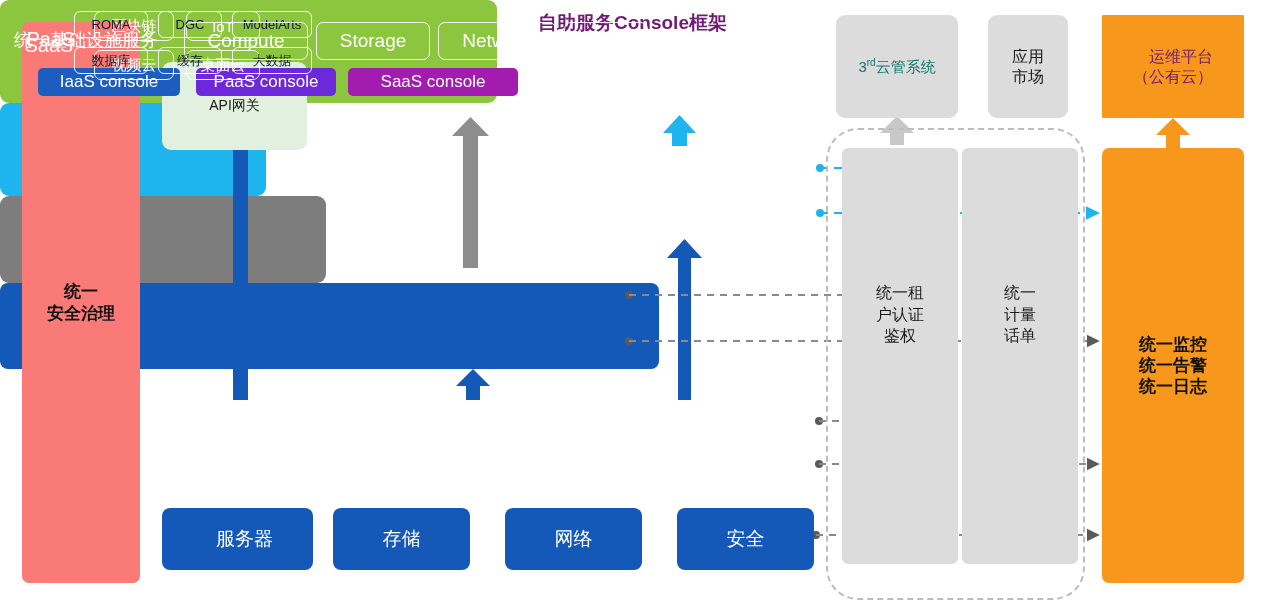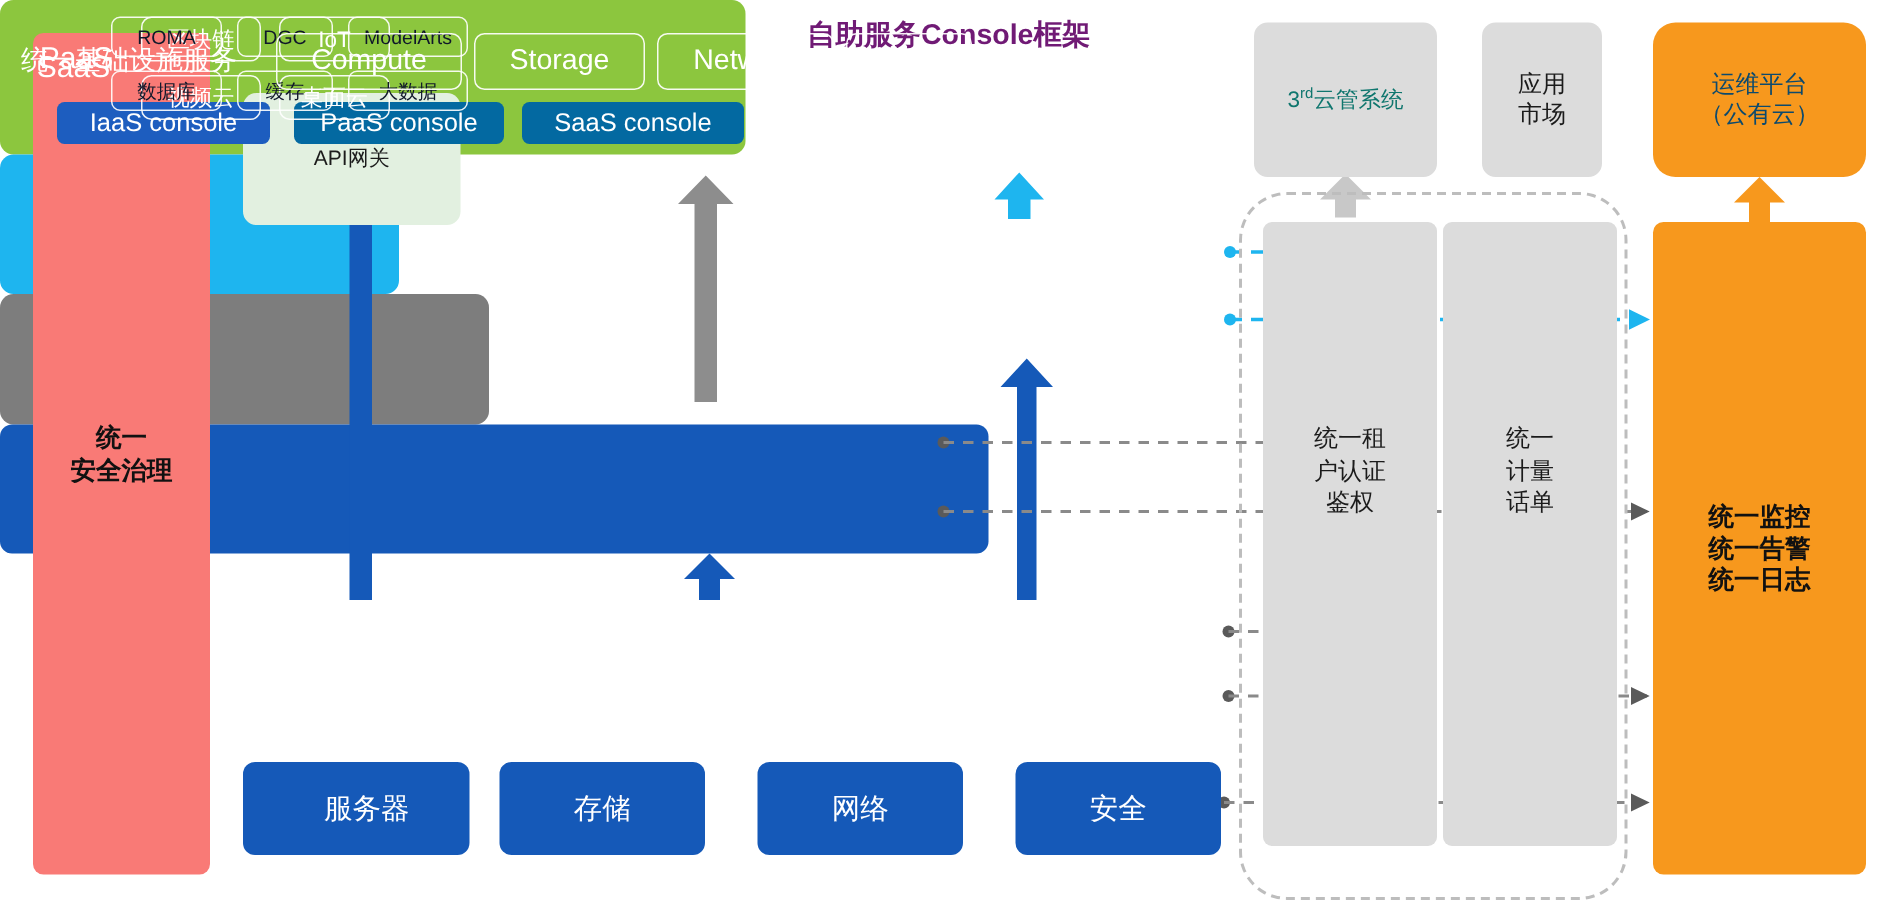--- a/index.html
+++ b/index.html
@@ -11,30 +11,30 @@
   .gov{left:22px;top:22px;width:118px;height:561px;background:#f97a76;border-radius:7px;color:#111;font-size:17px;font-weight:700;}
 
   
   .apigw{left:162px;top:22px;width:145px;height:88px;background:#e2f0e0;border-radius:9px;color:#1b1b1b;font-size:14px;margin-top:40px;}
 
   
   .console-frame{left:322px;top:15px;width:497px;height:103px;background:#8cc63e;border-radius:9px;display:block;}
   .console-title{position:absolute;left:0;top:10px;width:100%;text-align:center;color:#701a75;font-size:19px;font-weight:700;}
   .console-pill{position:absolute;top:68px;height:28px;border-radius:5px;display:flex;align-items:center;justify-content:center;color:#fff;font-size:17px;margin-left:20px;}
   .pill-iaas{left:18px;width:142px;background:#1d5dbf;}
-  .pill-paas{left:176px;width:140px;background:#0369a1;}
-  .pill-saas{left:328px;width:148px;background:#0369a1;}
+  .pill-paas{left:176px;width:140px;background:#6d28d9;}
+  .pill-saas{left:328px;width:170px;background:#a21caf;}
 
   
   .tb-3rd{left:836px;top:15px;width:122px;height:103px;background:#dcdcdc;border-radius:9px;color:#0f766e;font-size:15px;text-align:center;}
   .tb-3rd sup{font-size:10px;vertical-align:super;}
   .tb-market{left:988px;top:15px;width:80px;height:103px;background:#dcdcdc;border-radius:9px;color:#1b1b1b;font-size:16px;}
 
   
-  .ops-top{left:1102px;top:15px;width:142px;height:103px;background:#f7981d;border-radius:15px;color:#0c4a6e;font-size:16px;}
+  .ops-top{left:1102px;top:15px;width:142px;height:103px;background:#f7981d;border-radius:1px;color:#701a75;font-size:16px;text-align:right;}
   .ops-side{left:1102px;top:148px;width:142px;height:435px;background:#f7981d;border-radius:7px;color:#111;font-size:17px;font-weight:700;}
 
   
   .saas{left:553px;top:146px;width:266px;height:93px;background:#1eb5ef;border-radius:9px;display:block;}
   .saas-label{position:absolute;left:12px;top:34px;width:74px;text-align:center;color:#fff;font-size:20px;}
   .sub{position:absolute;box-sizing:border-box;display:flex;align-items:center;justify-content:center;border:1.6px solid rgba(255,255,255,.92);border-radius:7px;color:#fff;font-size:15px;}
   .s-blk{left:94px;top:11px;width:80px;height:30px;}
   .s-iot{left:186px;top:11px;width:74px;height:30px;}
   .s-vid{left:94px;top:50px;width:80px;height:30px;}
   .s-dsk{left:186px;top:50px;width:74px;height:30px;}

